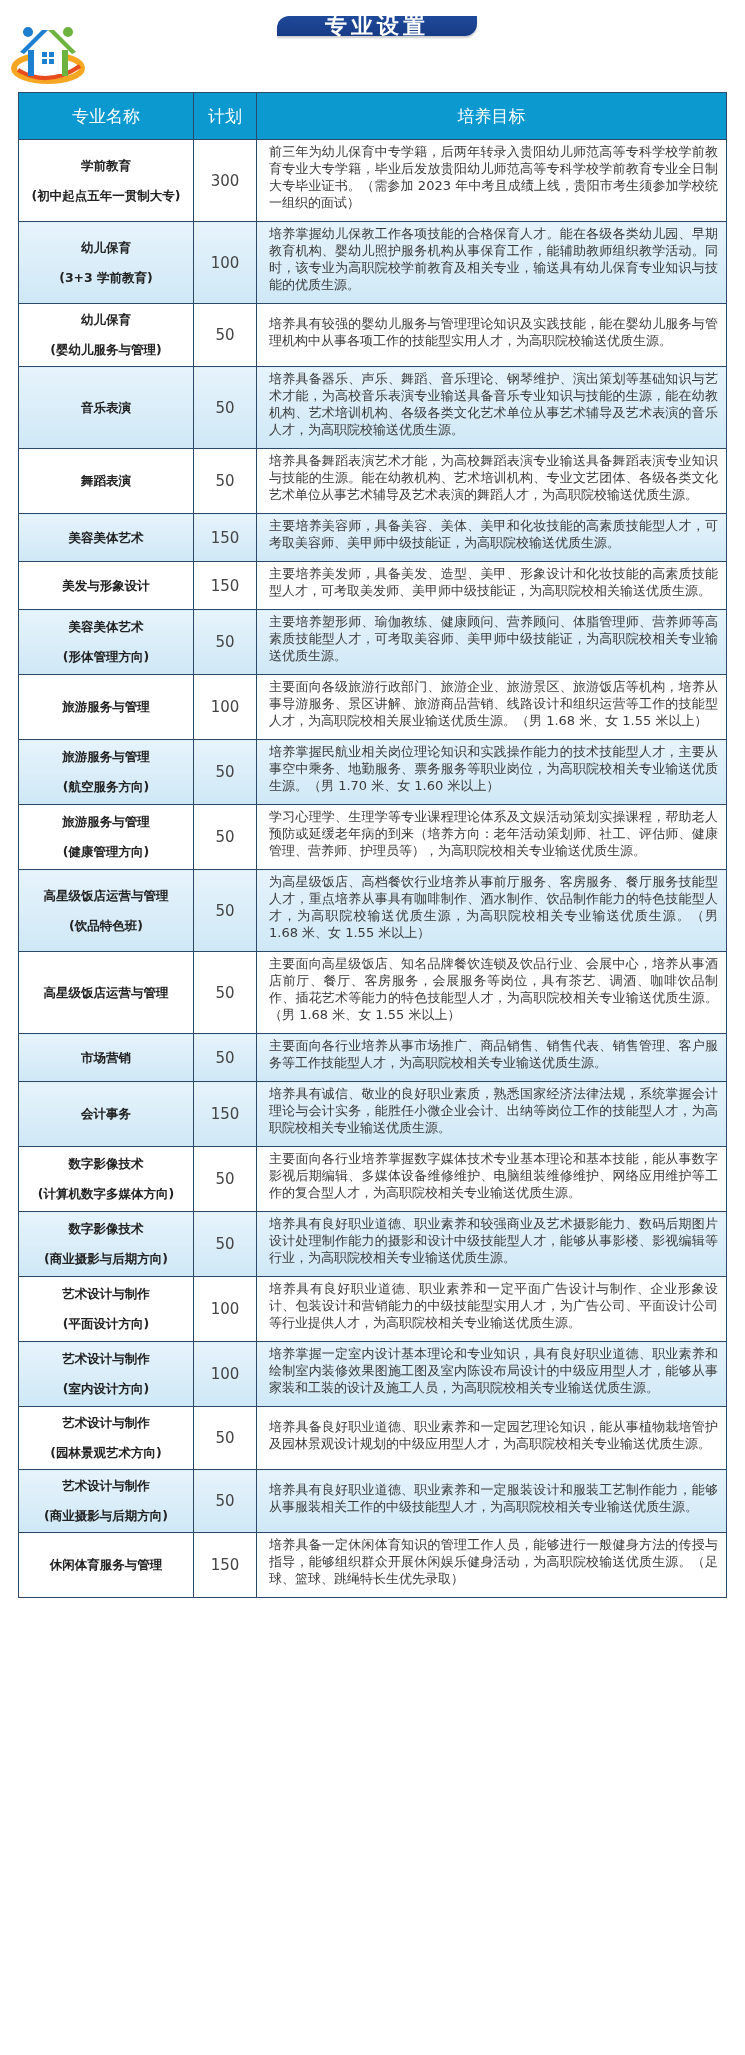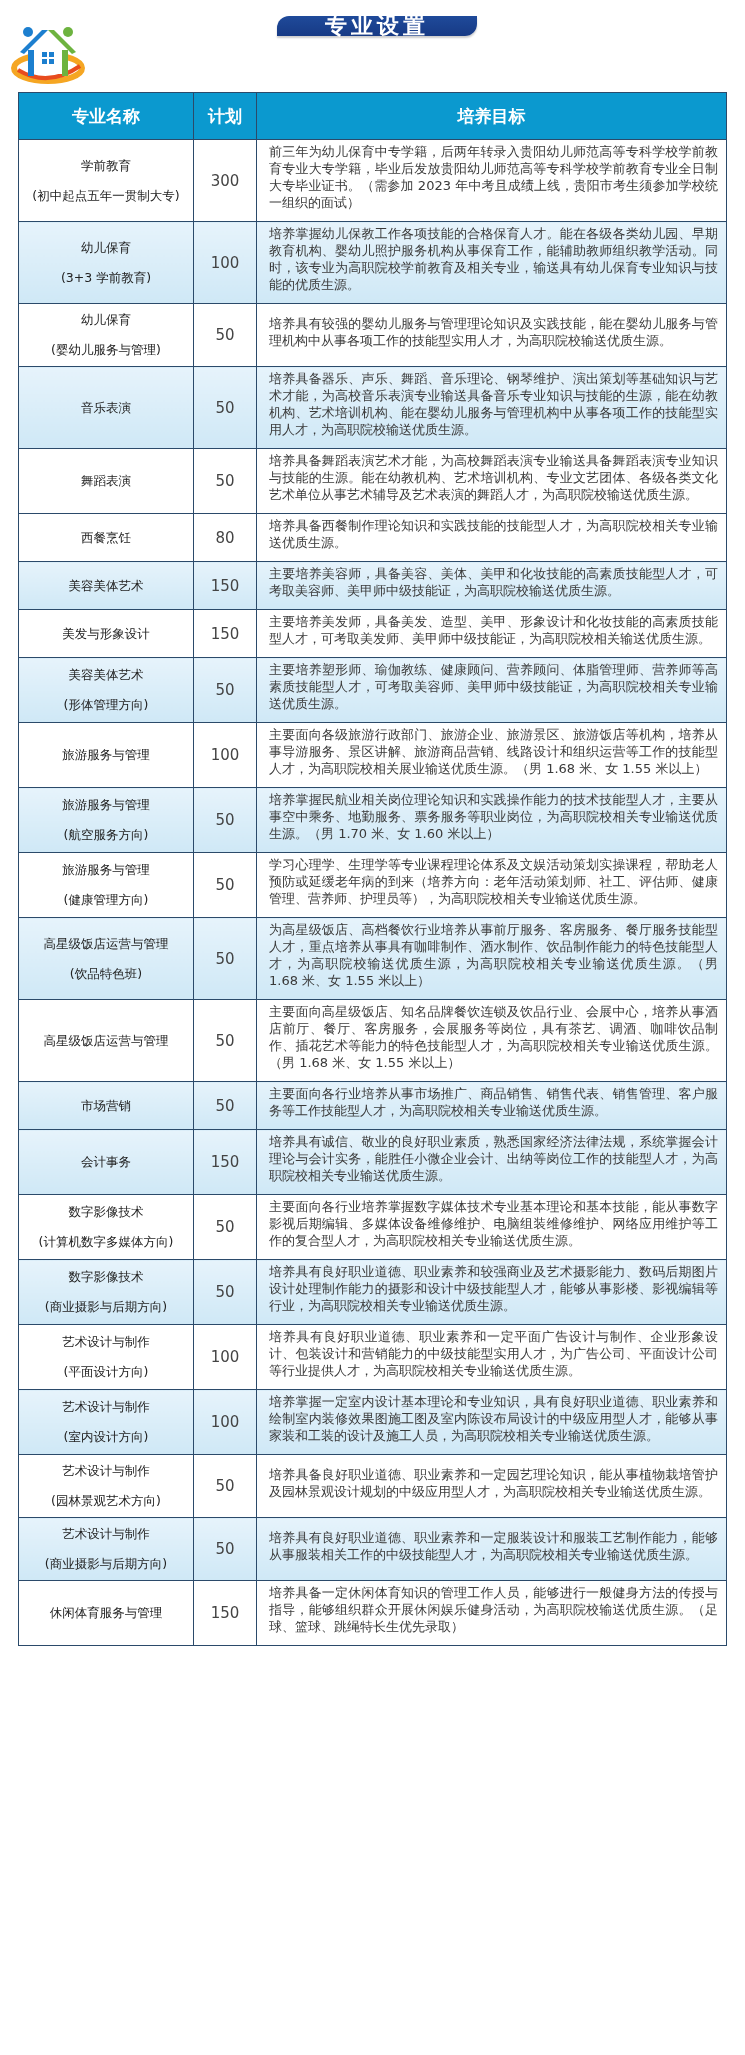--- a/index.html
+++ b/index.html
@@ -5,26 +5,26 @@
   html, body { margin: 0; padding: 0; background: #ffffff; }
   body { width: 745px; height: 2055px; position: relative; overflow: hidden;
          font-family: "DejaVu Sans", "Liberation Sans", sans-serif; color: #333; }
   .logo { position: absolute; left: 8px; top: 18px; width: 80px; height: 68px; }
   .title-banner { position: absolute; left: 277px; top: 16px; width: 200px; height: 20px;
                   background: linear-gradient(180deg,#1f4a9a 0%,#173a85 100%);
                   border-radius: 12px 0 12px 0; color: #fff; font-weight: bold;
                   font-size: 22px; letter-spacing: 4px; display: flex; align-items: center; justify-content: center;
                   box-shadow: 0 2px 2px rgba(0,0,0,0.2); }
   table.majors { position: absolute; left: 18px; top: 92px; width: 709px; border-collapse: collapse; table-layout: fixed; }
-  table.majors th { background: #0b99cf; color: #fff; font-weight: bold; font-size: 17px; height: 44px;
+  table.majors th { background: #0b99cf; color: #fff; font-weight: normal; font-size: 17px; height: 44px;
                     border: 1.5px solid #2b4a6a; }
   table.majors td { border: 1.5px solid #2b4a6a; vertical-align: middle; }
   .c-name { width: 175px; }
   .c-plan { width: 63px; }
-  td.name { text-align: center; font-weight: normal; font-size: 12.5px; line-height: 30px; color: #222; }
+  td.name { text-align: center; font-weight: bold; font-size: 12.5px; line-height: 30px; color: #222; }
   td.plan { text-align: center; font-size: 15px; color: #444; margin-top: 22px; }
   td.goal { font-size: 13px; line-height: 17px; padding: 3px 8px 10px 12px; color: #3a3a3a; text-align: justify; }
   tr.tint td { background: linear-gradient(180deg,#e6f3fb 0%,#cfe8f6 100%); }
 </style>
 </head>
 <body>
 
 <div class="logo">
   <svg width="80" height="68" viewBox="0 0 80 68">
     <ellipse cx="40" cy="50" rx="34" ry="13" fill="none" stroke="#f5a623" stroke-width="6"></ellipse>
@@ -81,35 +81,28 @@
           <div>(婴幼儿服务与管理)</div>
         </td>
         <td class="plan">50</td>
         <td class="goal">培养具有较强的婴幼儿服务与管理理论知识及实践技能，能在婴幼儿服务与管理机构中从事各项工作的技能型实用人才，为高职院校输送优质生源。</td>
       </tr>
       <tr class="tint">
         <td class="name">
           <div>音乐表演</div>
         </td>
         <td class="plan">50</td>
-        <td class="goal">培养具备器乐、声乐、舞蹈、音乐理论、钢琴维护、演出策划等基础知识与艺术才能，为高校音乐表演专业输送具备音乐专业知识与技能的生源，能在幼教机构、艺术培训机构、能在婴幼儿服务与管理机构中从事各项工作的技能型实用人才，为高职院校输送优质生源。</td>
+        <td class="goal">培养具备器乐、声乐、舞蹈、音乐理论、钢琴维护、演出策划等基础知识与艺术才能，为高校音乐表演专业输送具备音乐专业知识与技能的生源，能在幼教机构、艺术培训机构、各级各类文化艺术单位从事艺术辅导及艺术表演的音乐人才，为高职院校输送优质生源。</td>
       </tr>
       <tr>
         <td class="name">
           <div>舞蹈表演</div>
         </td>
         <td class="plan">50</td>
         <td class="goal">培养具备舞蹈表演艺术才能，为高校舞蹈表演专业输送具备舞蹈表演专业知识与技能的生源。能在幼教机构、艺术培训机构、专业文艺团体、各级各类文化艺术单位从事艺术辅导及艺术表演的舞蹈人才，为高职院校输送优质生源。</td>
-      </tr>
-      <tr>
-        <td class="name">
-          <div>西餐烹饪</div>
-        </td>
-        <td class="plan">80</td>
-        <td class="goal">培养具备西餐制作理论知识和实践技能的技能型人才，为高职院校相关专业输送优质生源。</td>
       </tr>
       <tr class="tint">
         <td class="name">
           <div>美容美体艺术</div>
         </td>
         <td class="plan">150</td>
         <td class="goal">主要培养美容师，具备美容、美体、美甲和化妆技能的高素质技能型人才，可考取美容师、美甲师中级技能证，为高职院校输送优质生源。</td>
       </tr>
       <tr>
         <td class="name">

